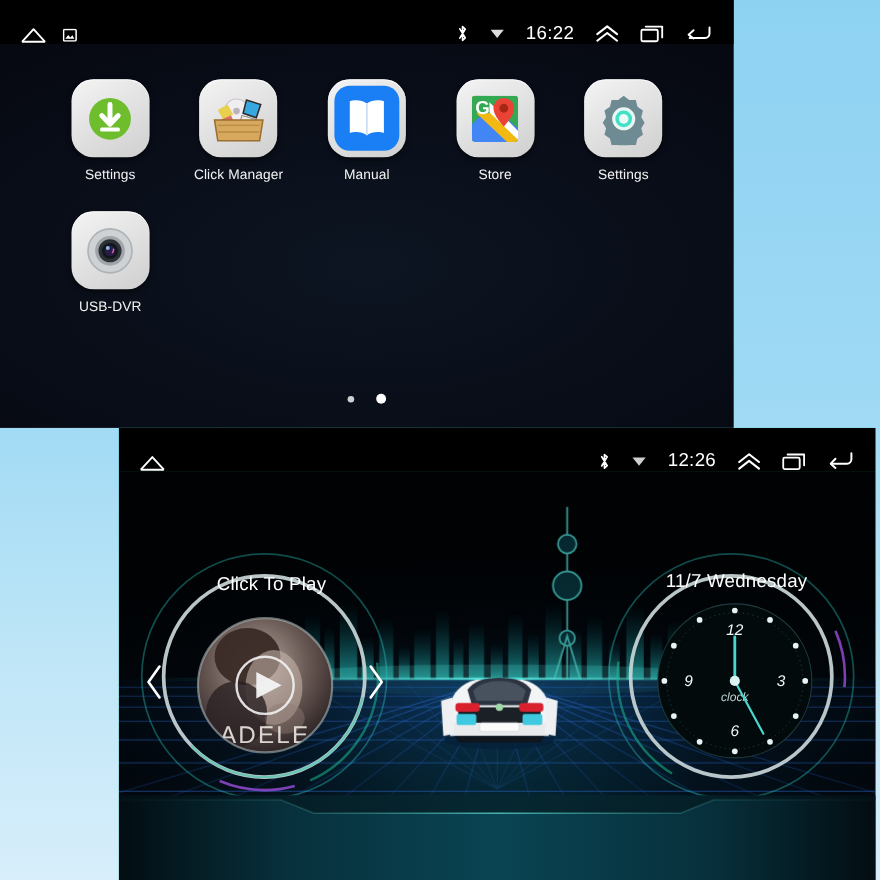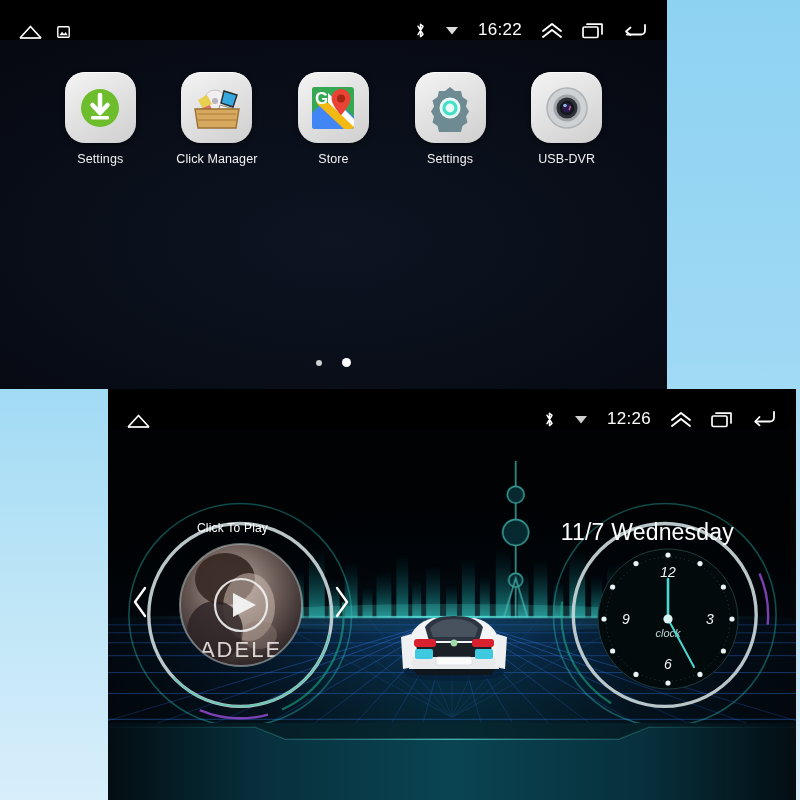--- a/index.html
+++ b/index.html
@@ -51,22 +51,22 @@
     position:absolute; left:108px; top:389px; width:688px; height:411px;
     background:#14b8a6; overflow:hidden;
   }
   .car-bg{ position:absolute; inset:0; }
   .car-stage{ position:absolute; left:0; top:40px; width:100%; height:371px; overflow:hidden;
     background:
       radial-gradient(60% 48% at 50% 72%, rgba(10,80,95,.55) 0%, rgba(4,26,38,.35) 45%, rgba(0,0,0,0) 72%),
       radial-gradient(100% 80% at 50% 100%, #061a2c 0%, #03090f 55%, #000204 100%);
   }
 
-  .clicktoplay{ position:absolute; left:89px; top:92px; color:#fff; font-size:12px; letter-spacing:.2px; }
-  .datetext{ position:absolute; right:62px; top:90px; color:#fff; font-size:23px; letter-spacing:.2px; white-space:nowrap; }
+  .clicktoplay{ position:absolute; left:89px; top:92px; color:#fff; font-size:17px; letter-spacing:.2px; }
+  .datetext{ position:absolute; right:62px; top:90px; color:#fff; font-size:17px; letter-spacing:.2px; white-space:nowrap; }
 
   
   .navbar{ position:absolute; left:0; bottom:0; width:100%; height:77px; display:flex; }
   .navitem{ flex:1; display:flex; flex-direction:column; align-items:center; justify-content:center; gap:6px; }
   .navitem .nlabel{ color:#eaf6f8; font-size:12.5px; letter-spacing:.2px; }
 
   .no-sel{ user-select:none; }
 </style>
 </head>
 <body class="no-sel">
@@ -151,20 +151,33 @@
             <path d="M5 26 H49 L46 45 H8 Z" fill="#d7a95e"></path>
             <path d="M5 26 H49 L46 45 H8 Z" fill="none" stroke="#9a6f31" stroke-width="1.4"></path>
             <path d="M8 31 H46" stroke="#b98b46" stroke-width="1.3"></path>
             <path d="M8 37 H46" stroke="#b98b46" stroke-width="1.3"></path>
           </svg>
         </span>
       </div>
       <div class="app-label">Click Manager</div>
     </div>
 
+    <div class="app-cell">
+      <div class="app-tile">
+        <span>
+          <svg width="71" height="71" viewBox="0 0 71 71">
+            <rect x="6" y="6" width="59" height="59" rx="14" fill="#1a7ef5"></rect>
+            <path d="M35.5 22 C31 18.5 24 18.5 20 20 V49 C24 47.5 31 47.5 35.5 51 Z" fill="#fff"></path>
+            <path d="M35.5 22 C40 18.5 47 18.5 51 20 V49 C47 47.5 40 47.5 35.5 51 Z" fill="#fff"></path>
+            <path d="M35.5 22 V51" stroke="#c9ddf7" stroke-width="1.6"></path>
+          </svg>
+        </span>
+      </div>
+      <div class="app-label">Manual</div>
+    </div>
 
     <div class="app-cell">
       <div class="app-tile">
         <span>
           <svg width="50" height="50" viewBox="0 0 50 50">
             <defs>
                 <clipPath id="mapclip">
                   <rect x="4" y="4" width="42" height="42" rx="3"></rect>
                 </clipPath>
               </defs>
@@ -393,21 +406,21 @@
       </g>
 
       <g fill="none">
         <circle cx="560" cy="187" r="92" stroke="#c9d6d8" stroke-width="3.4" opacity="0.92"></circle>
         <circle cx="560" cy="187" r="104" stroke="#1bb68f" stroke-width="2.2" opacity="0.55" stroke-dasharray="120 520" stroke-dashoffset="420"></circle>
         <circle cx="560" cy="187" r="104" stroke="#9b4ddb" stroke-width="2.4" opacity="0.8" stroke-dasharray="70 600" stroke-dashoffset="60"></circle>
         <circle cx="560" cy="187" r="112" stroke="#2fd6cf" stroke-width="1.6" opacity="0.35"></circle>
       </g>
     </svg>
 
-    <div style="position:absolute; left:55px; top:98px; width:156px; height:156px;">
+    <div style="position:absolute; left:55px; top:116px; width:156px; height:156px;">
       <svg width="156" height="156" viewBox="0 0 156 156">
         <defs>
           <clipPath id="albumclip">
               <circle cx="78" cy="78" r="61"></circle>
             </clipPath>
           <radialGradient id="albumg" cx="45%" cy="35%" r="75%">
             <stop offset="0%" stop-color="#b7a9a2"></stop>
             <stop offset="48%" stop-color="#6a5a55"></stop>
             <stop offset="100%" stop-color="#1b1417"></stop>
           </radialGradient>

